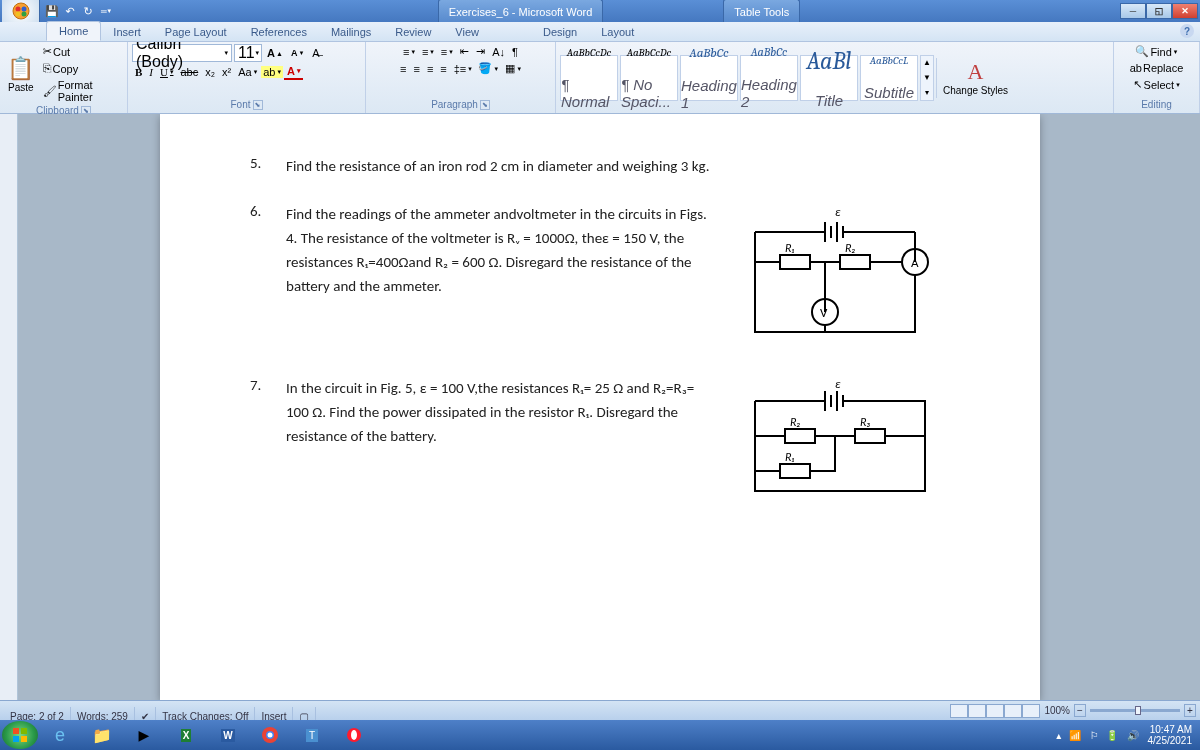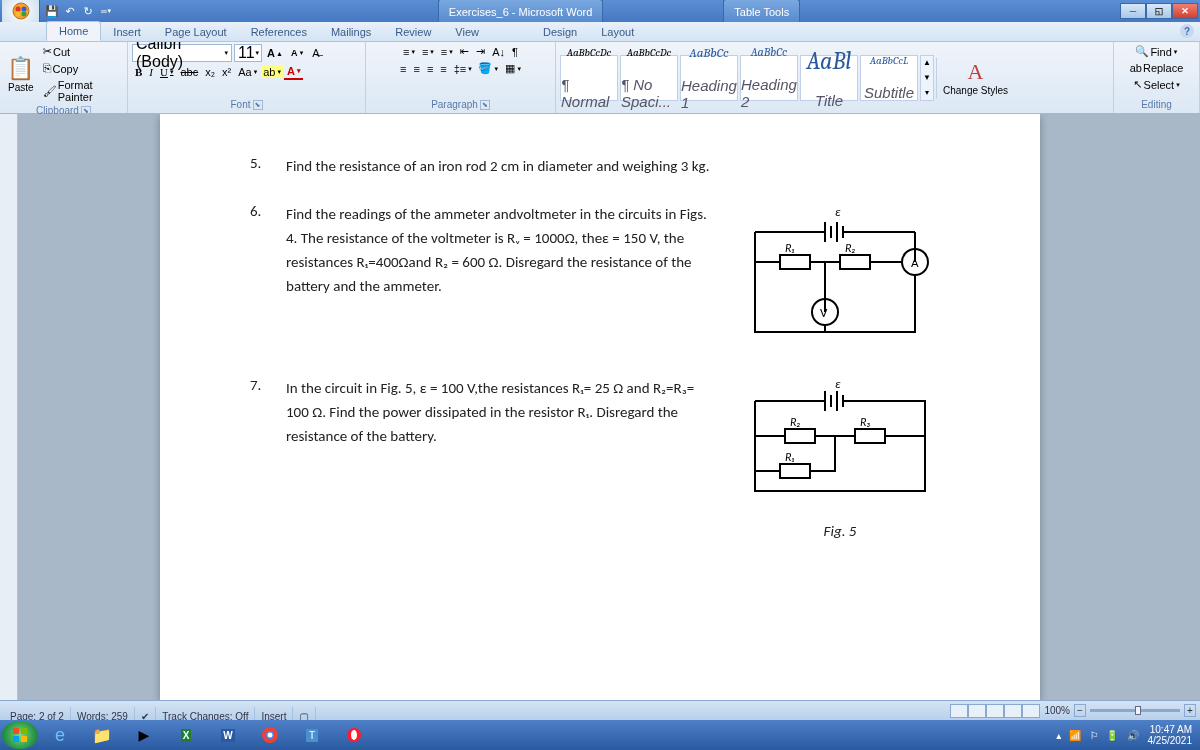--- a/index.html
+++ b/index.html
@@ -335,21 +335,20 @@
               <path d="M150 60 H190"></path>
               <path d="M20 25 V60"></path>
                 <path d="M190 25 V60"></path>
 
               <path d="M20 115 V95 H45"></path>
                 <rect x="45" y="88" width="30" height="14"></rect>
                 <text x="50" y="85" stroke="none" fill="#000" font-size="12" font-style="italic">R₁</text>
               <path d="M75 95 H100 V60"></path>
             </g>
           </svg>
-          <div class="figlabel">Fig. 5</div>
         </div>
       </div>
     </div>
 
   </div>
 </div>
 
 <div class="statusbar">
   <div class="seg">Page: 2 of 2</div>
   <div class="seg">Words: 259</div>

